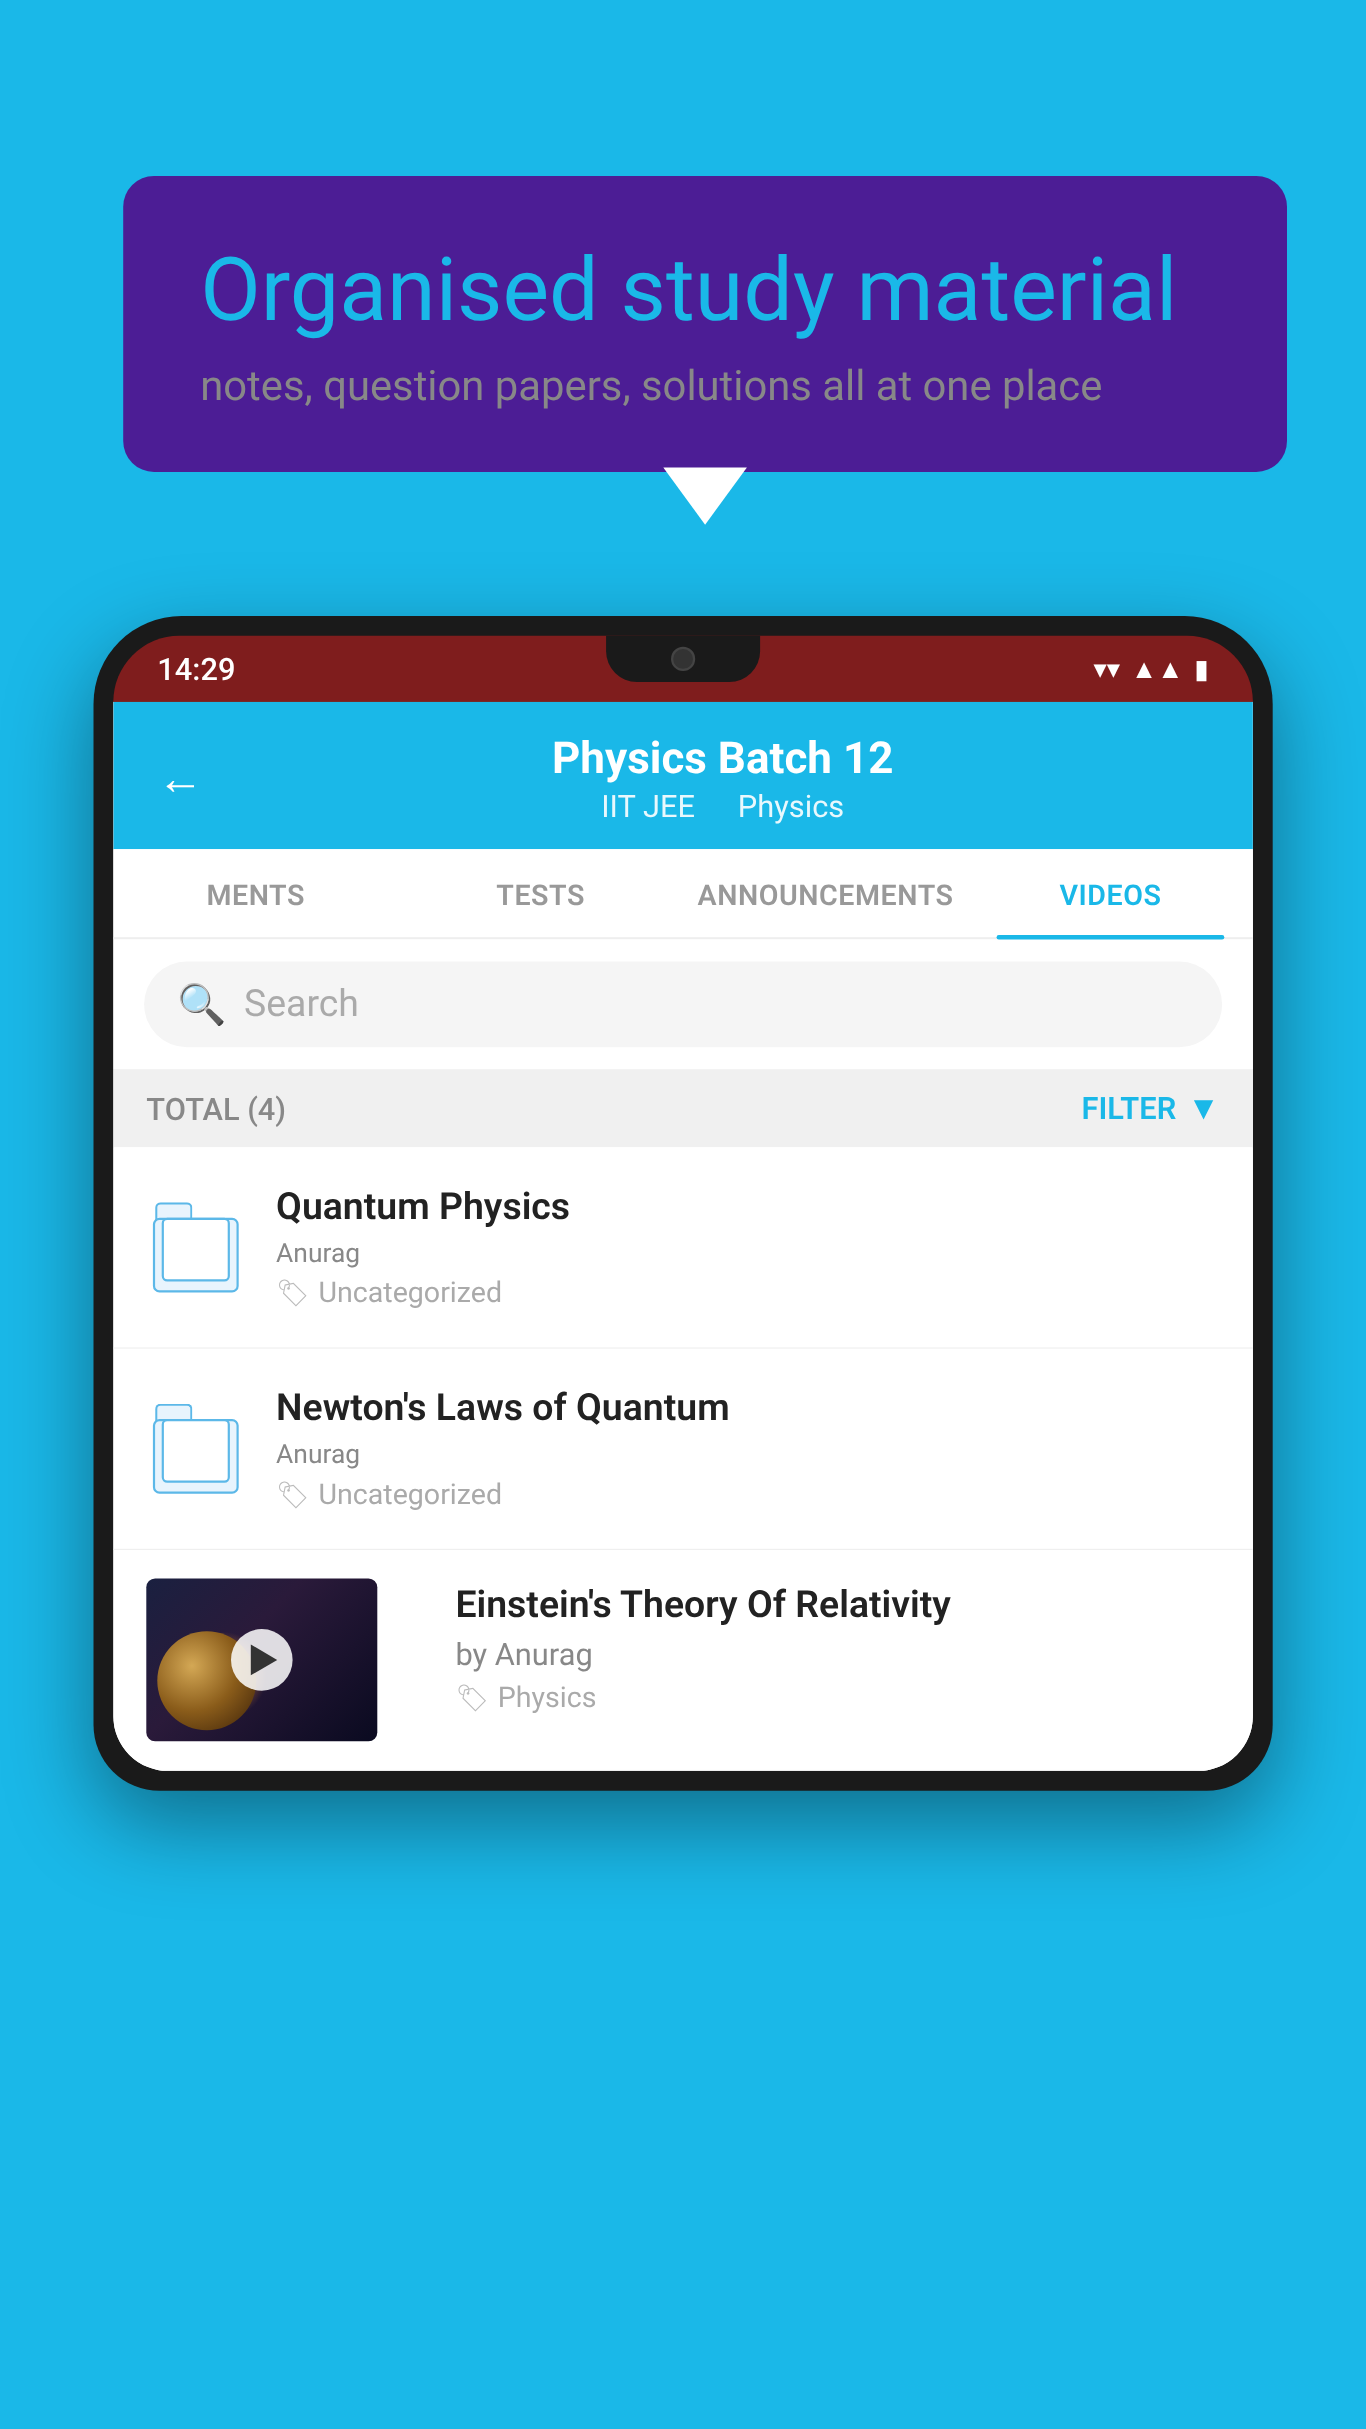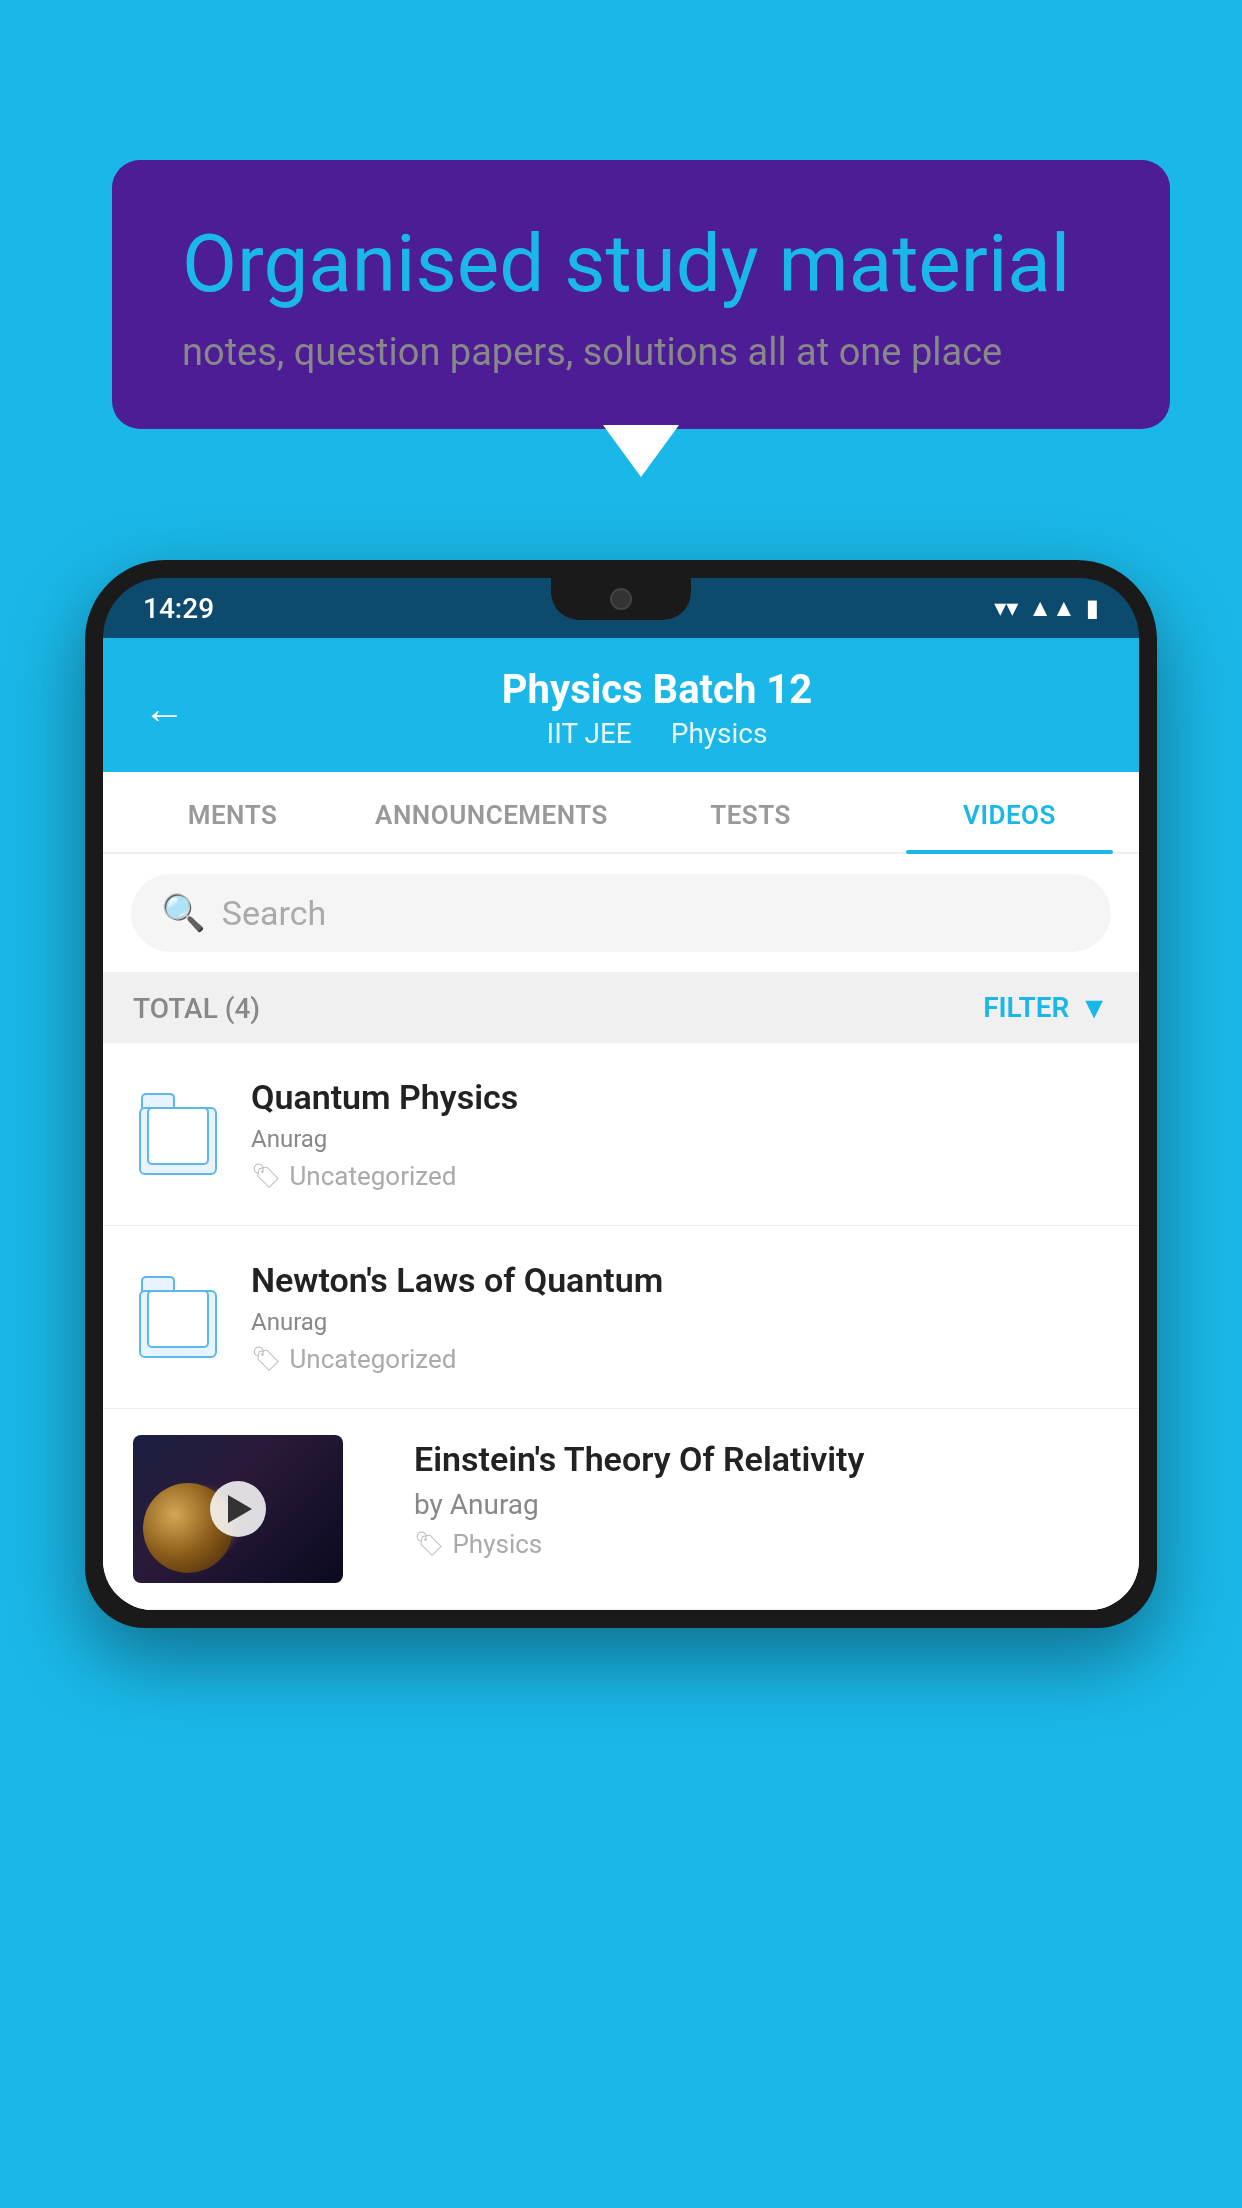--- a/index.html
+++ b/index.html
@@ -64,21 +64,21 @@
     .phone-outer {
       background: #1a1a1a;
       border-radius: 80px 80px 60px 60px;
       padding: 18px;
       position: relative;
       box-shadow: 0 30px 80px rgba(0,0,0,0.4);
     }
 
     
     .phone-top-bar {
-      background: #0c4a6e;
+      background: #7f1d1d;
       height: 60px;
       border-radius: 62px 62px 0 0;
       position: relative;
       display: flex;
       align-items: center;
       justify-content: space-between;
       padding: 0 40px;
     }
 
     .phone-time {
@@ -473,24 +473,24 @@
             <span>Physics</span>
           </div>
         </div>
       </div>
 
       <div class="tabs-bar">
         <div class="tab-item">
           <span>MENTS</span>
         </div>
         <div class="tab-item">
+          <span>TESTS</span>
+        </div>
+        <div class="tab-item">
           <span>ANNOUNCEMENTS</span>
-        </div>
-        <div class="tab-item">
-          <span>TESTS</span>
         </div>
         <div class="tab-item active">
           <span>VIDEOS</span>
         </div>
       </div>
 
       <div class="search-container">
         <div class="search-bar">
           <span class="search-icon-wrap">🔍</span>
           <span class="search-text">Search</span>

